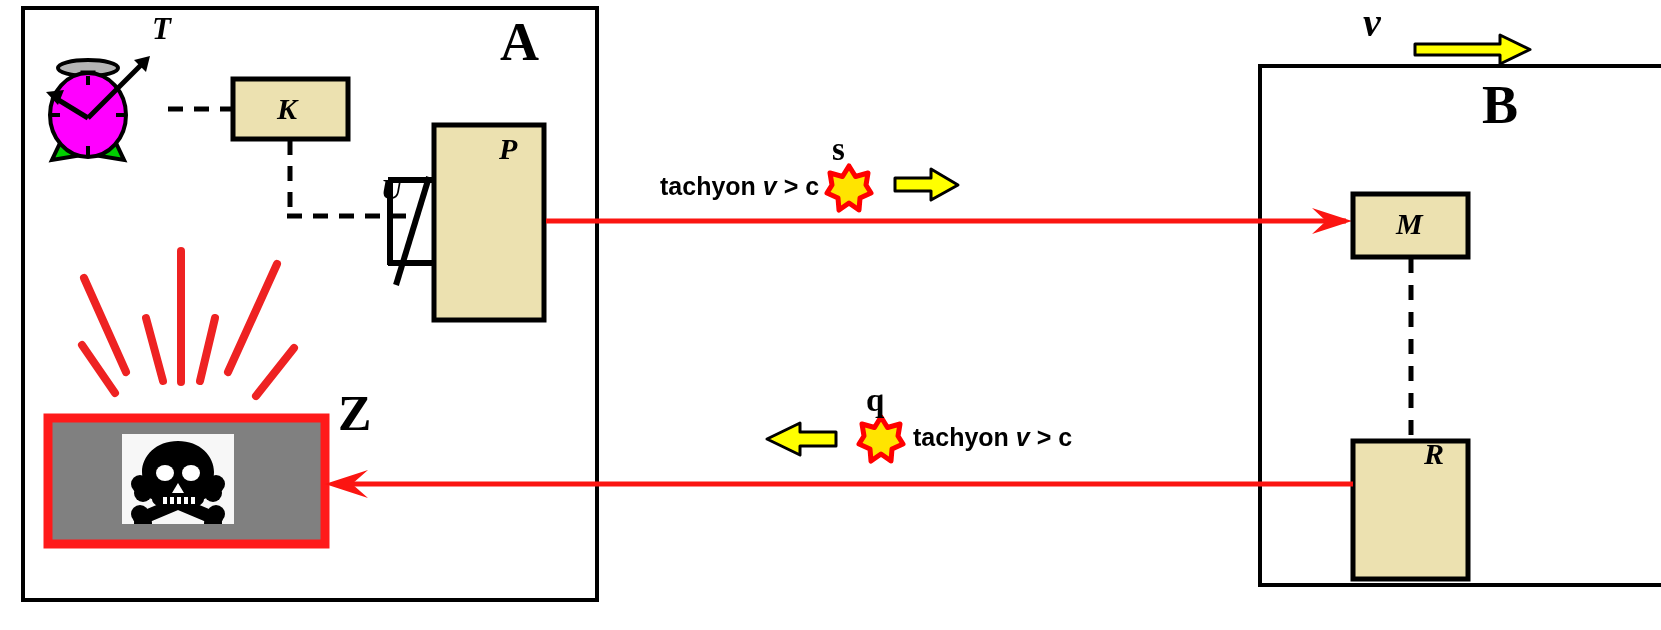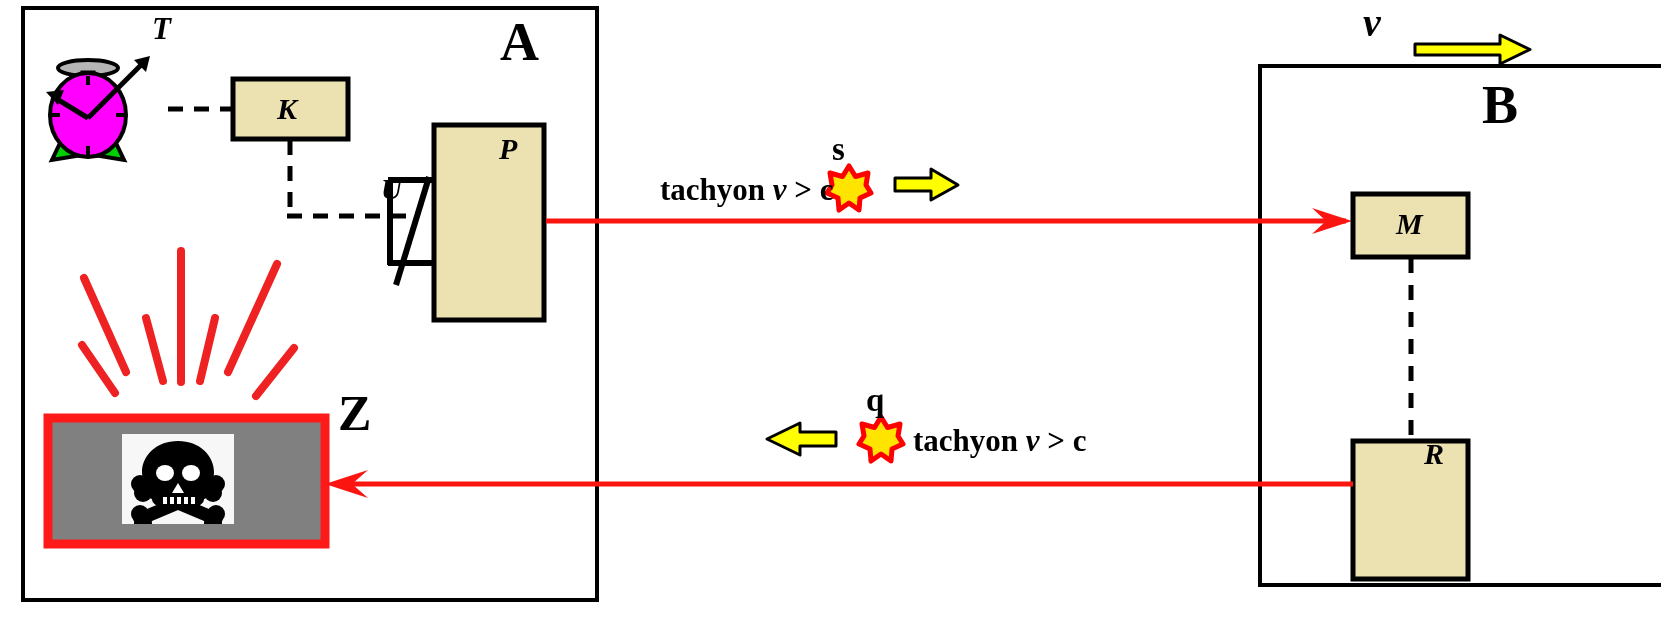--- a/index.html
+++ b/index.html
@@ -11,21 +11,21 @@
   #stage{position:absolute;left:0;top:0;width:1661px;height:630px;}
   svg#scene{position:absolute;left:0;top:0;width:1661px;height:630px;display:block;}
   .lbl{position:absolute;white-space:nowrap;line-height:1;}
   .panel-letter{font-family:"Liberation Serif",serif;font-weight:bold;font-size:54px;color:#000;}
   .box-letter{font-family:"Liberation Serif",serif;font-weight:bold;font-style:italic;font-size:30px;color:#000;}
   .u-letter{font-family:"Liberation Serif",serif;font-weight:bold;font-style:italic;font-size:29px;color:#000;}
   .t-letter{font-family:"Liberation Serif",serif;font-weight:bold;font-style:italic;font-size:31px;color:#000;}
   .z-letter{font-family:"Liberation Serif",serif;font-weight:bold;font-size:50px;color:#000;}
   .v-letter{font-family:"Liberation Serif",serif;font-weight:bold;font-style:italic;font-size:40px;color:#000;}
   .sq-letter{font-family:"Liberation Serif",serif;font-weight:bold;font-size:33px;color:#000;}
-  .tachyon{font-family:Liberation Serif, serif;font-weight:bold;font-size:31px;color:#000;}
+  .tachyon{font-family:Liberation Sans, sans-serif;font-weight:bold;font-size:25px;color:#000;}
   .tachyon i{font-style:italic;}
 </style>
 </head>
 <body>
 
 <div id="stage">
 
   <svg id="scene" viewBox="0 0 1661 630">
     <defs>
       <clipPath id="skullclip">

